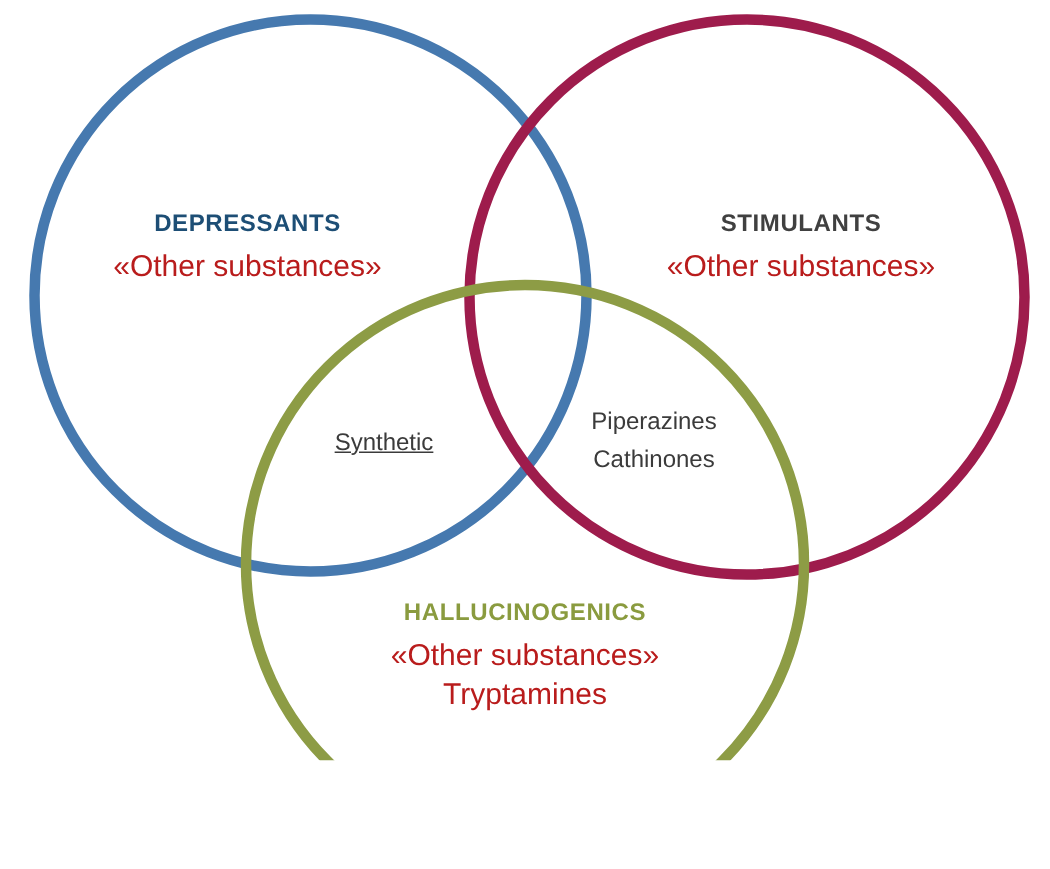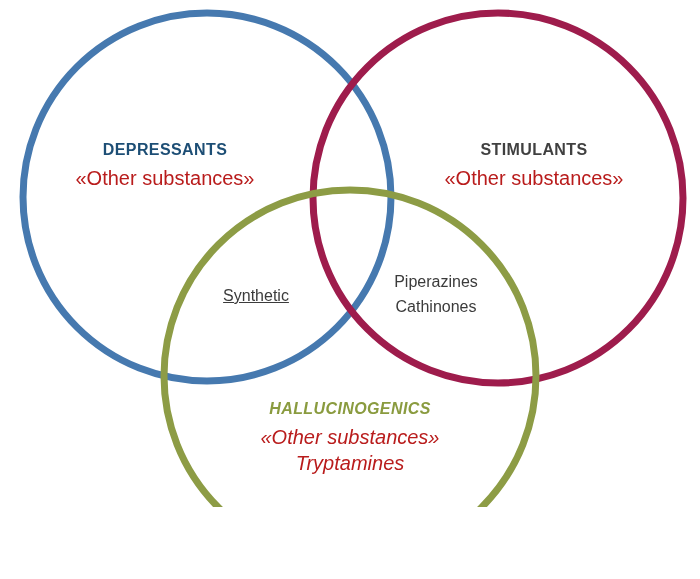--- a/index.html
+++ b/index.html
@@ -82,21 +82,21 @@
 
   <div class="label-block" style="left:256px; top:285px;text-decoration:underline;">
     <div class="overlap-line">Synthetic</div>
   </div>
 
   <div class="label-block" style="left:436px; top:269px;">
     <div class="overlap-line wide">Piperazines</div>
     <div class="overlap-line wide">Cathinones</div>
   </div>
 
-  <div class="label-block" style="left:350px; top:399px;font-style:italic;">
+  <div class="label-block" style="left:350px; top:399px;">
     <div class="set-title hal">HALLUCINOGENICS</div>
     <div class="hal-items">
       <div class="set-item">«Other substances»</div>
       <div class="set-item">Tryptamines</div>
     </div>
   </div>
 
 </div>
 
 </body></html>

